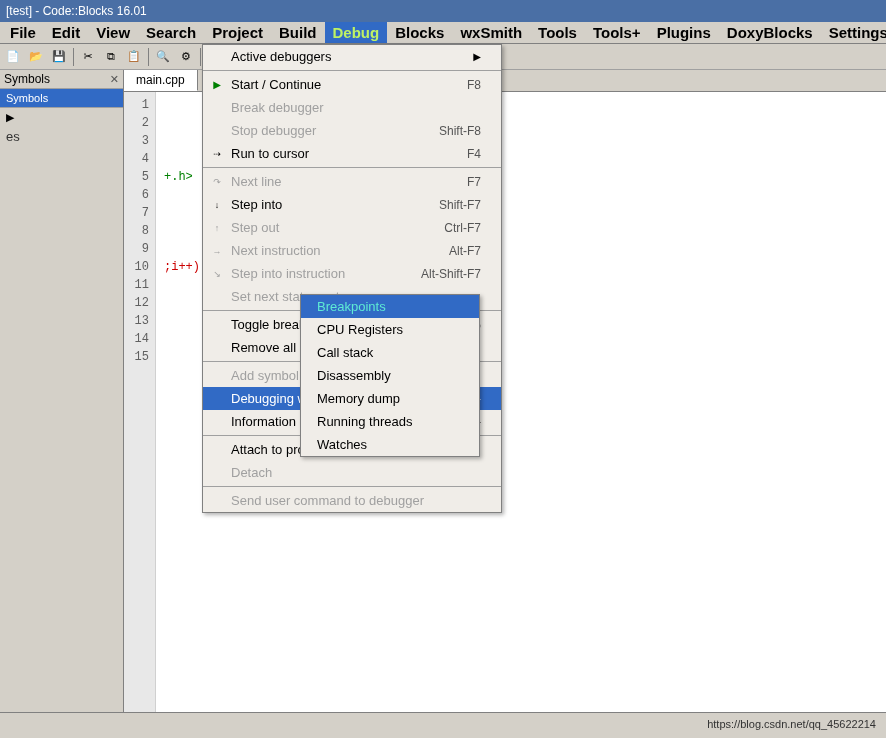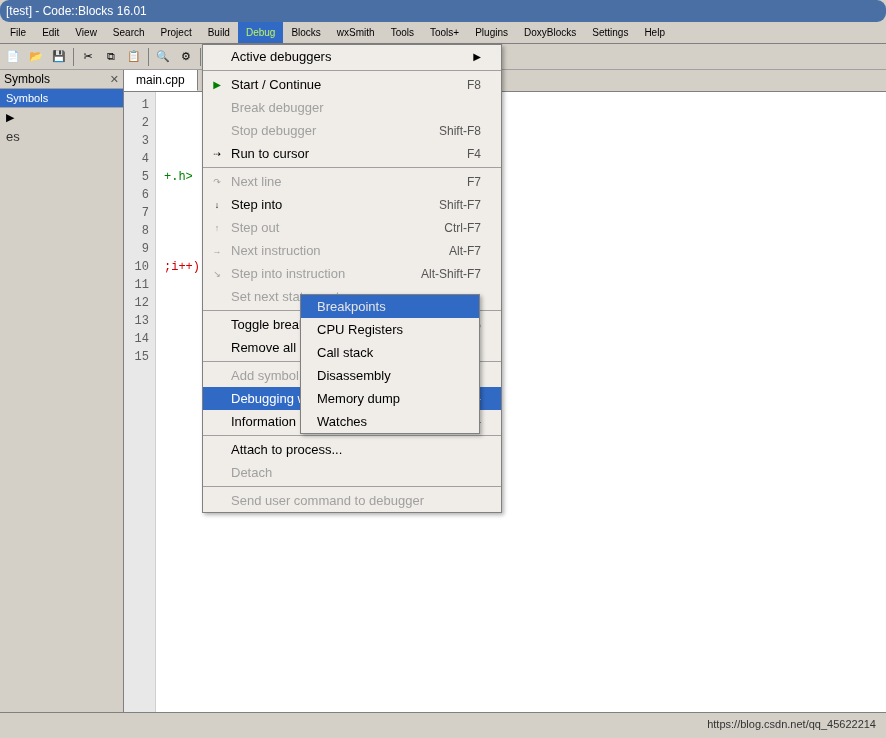--- a/index.html
+++ b/index.html
@@ -15,39 +15,39 @@
 
     
     .title-bar {
       background: #4a6fa5;
       color: white;
       padding: 3px 6px;
       font-size: 12px;
       height: 22px;
       display: flex;
       align-items: center;
-      border-radius: 9px;
     }
 
     
     .menu-bar {
       background: #d4d0c8;
       display: flex;
       align-items: center;
       height: 22px;
       border-bottom: 1px solid #808080;
       padding: 0 2px;
     }
     .menu-item {
       padding: 4px 8px;
       cursor: pointer;
-      font-size: 10px;
+      font-size: 15px;
       height: 100%;
       display: flex;
       align-items: center;
+      font-weight: bold;
     }
     .menu-item.active {
       background: #316ac5;
       color: #bef264;
     }
 
     
     .toolbar-row {
       background: #d4d0c8;
       height: 26px;
@@ -259,21 +259,21 @@
       box-shadow: 2px 2px 4px rgba(0,0,0,0.3);
       min-width: 180px;
       pointer-events: all;
       z-index: 300;
     }
     .submenu-item {
       padding: 4px 16px;
       cursor: pointer;
       font-size: 13px;
     }
-    .submenu-item.highlighted { background: #316ac5; color: #e5e5e5; }
+    .submenu-item.highlighted { background: #316ac5; color: #5eead4; }
   </style>
 </head>
 <body>
 
 <div class="title-bar">
   <span>[test] - Code::Blocks 16.01</span>
 </div>
 
 <div class="menu-bar">
   <div class="menu-item">File</div>
@@ -459,16 +459,17 @@
       Send user command to debugger
     </div>
   </div>
 
   <div class="submenu">
     <div class="submenu-item highlighted">Breakpoints</div>
     <div class="submenu-item">CPU Registers</div>
     <div class="submenu-item">Call stack</div>
     <div class="submenu-item">Disassembly</div>
     <div class="submenu-item">Memory dump</div>
+    <div class="submenu-item">Running threads</div>
     <div class="submenu-item">Watches</div>
   </div>
 
 </div>
 
 </body></html>

